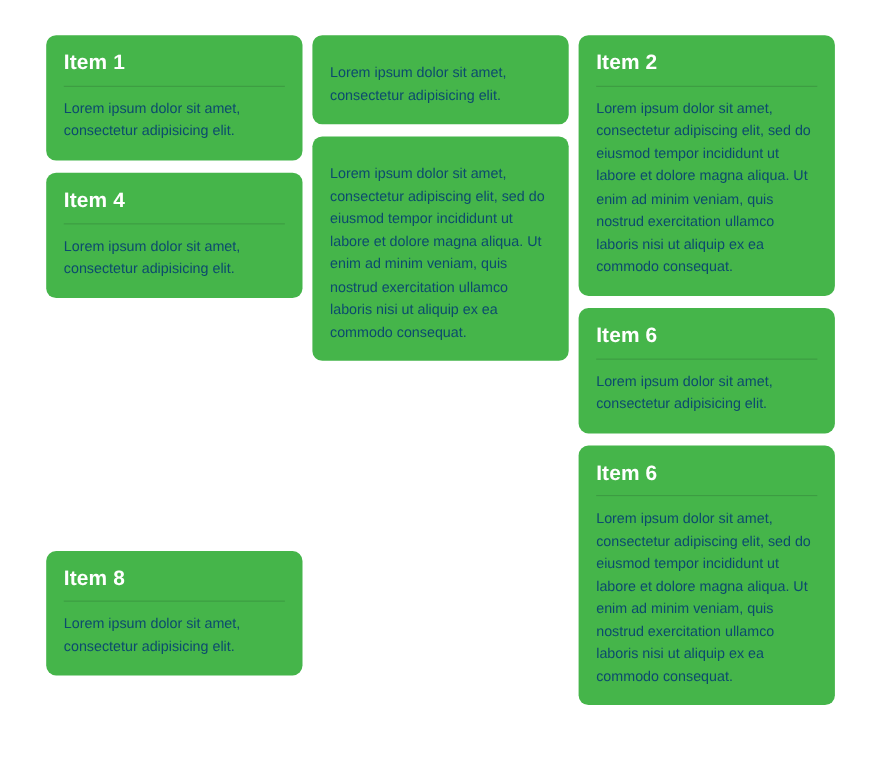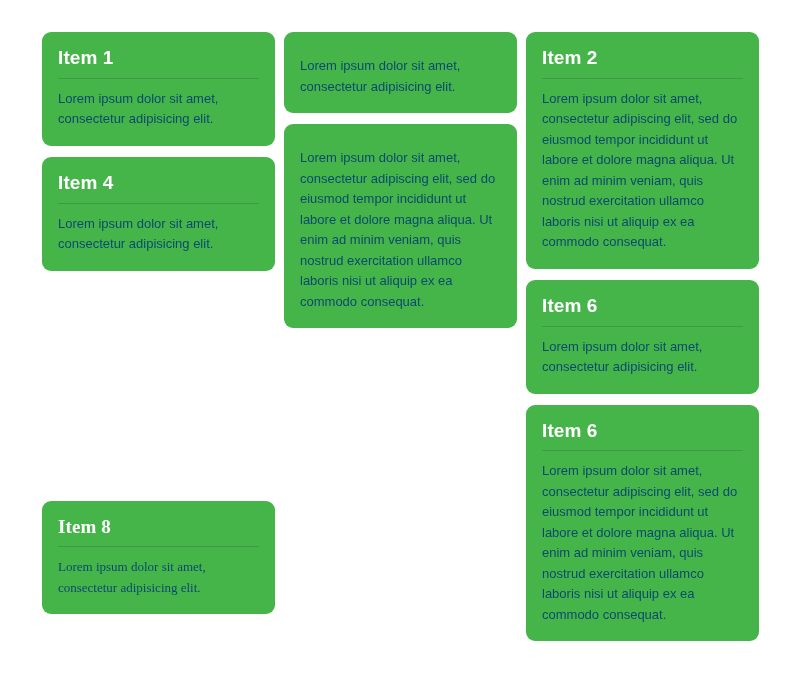--- a/index.html
+++ b/index.html
@@ -83,21 +83,21 @@
 
     <div class="masonry-column masonry-column--one">
       <div class="card">
         <h2 class="card-title">Item 1</h2>
         <p class="card-body">Lorem ipsum dolor sit amet, consectetur adipisicing elit.</p>
       </div>
       <div class="card">
         <h2 class="card-title">Item 4</h2>
         <p class="card-body">Lorem ipsum dolor sit amet, consectetur adipisicing elit.</p>
       </div>
-      <div class="card" style="margin-top:219px;font-family:Liberation Serif, serif;">
+      <div class="card" style="margin-top:219px;">
         <h2 class="card-title">Item 8</h2>
         <p class="card-body">Lorem ipsum dolor sit amet, consectetur adipisicing elit.</p>
       </div>
     </div>
 
     <div class="masonry-column masonry-column--two">
       <div class="card">
         <p class="card-body">Lorem ipsum dolor sit amet, consectetur adipisicing elit.</p>
       </div>
       <div class="card">

